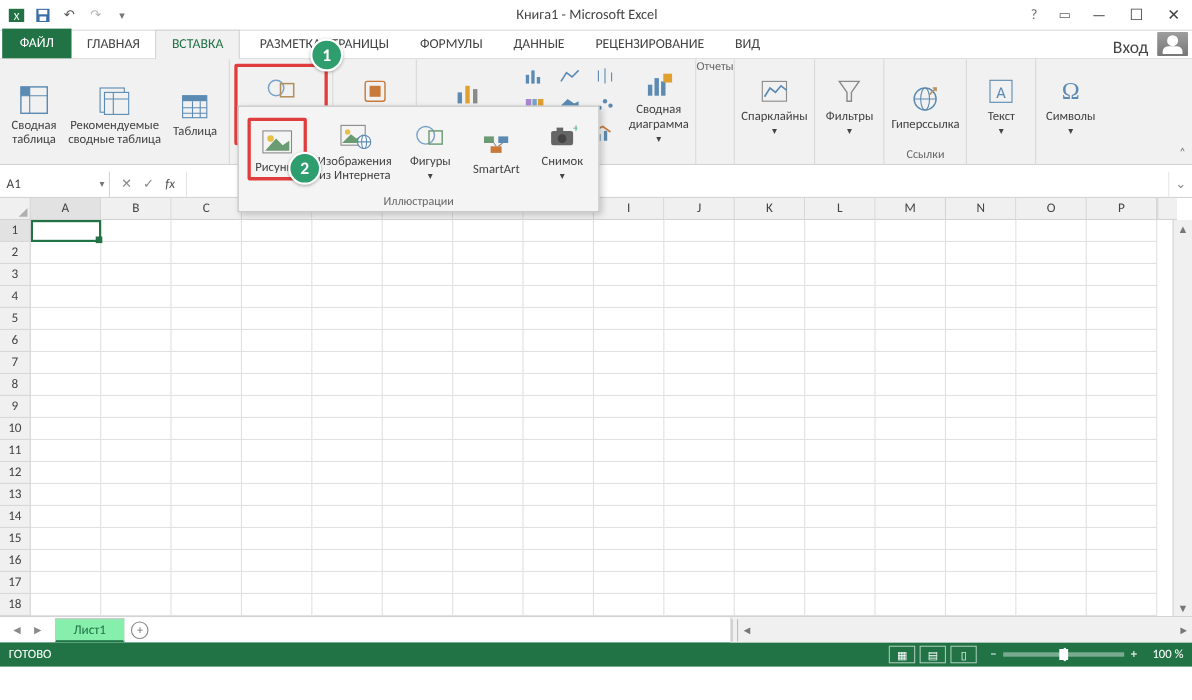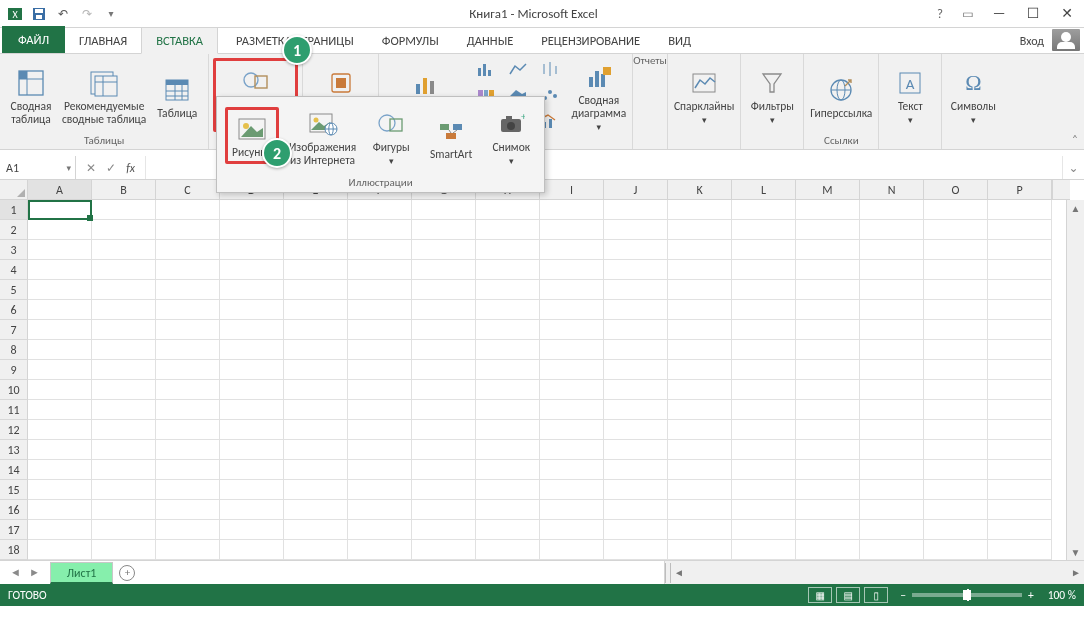--- a/index.html
+++ b/index.html
@@ -15,21 +15,21 @@
   .win-controls .wbtn.small { width: 28px; color: #666; font-size: 13px; }
   .account-icon { width: 28px; height: 22px; background: linear-gradient(#9e9e9e,#777); margin-left: 4px; border-radius: 1px; position: relative; }
   .account-icon::before { content:""; position:absolute; top:3px; left:50%; transform:translateX(-50%); width:10px; height:10px; border-radius:50%; background:#fff; }
   .account-icon::after { content:""; position:absolute; bottom:2px; left:50%; transform:translateX(-50%); width:18px; height:7px; border-radius:5px 5px 0 0; background:#fff; }
 
   
   .tabs { height: 26px; background: #fff; display: flex; align-items: flex-end; border-bottom: 1px solid #d4d4d4; font-size: 12.5px; padding-left: 2px; position: relative; }
   .tab { padding: 5px 14px; color: #444; }
   .tab.file { background: #217346; color: #fff; padding: 6px 16px; }
   .tab.active { border: 1px solid #d4d4d4; border-bottom: 1px solid #f1f1f1; background: #f1f1f1; color: #217346; position: relative; top: 1px; }
-  .signin { position: absolute; right: 40px; top: 6px; color: #444; font-size: 12px; }
+  .signin { position: absolute; right: 40px; top: 6px; color: #444; font-size: 16px; }
 
   
   .ribbon { height: 96px; background: #f1f1f1; border-bottom: 1px solid #d4d4d4; display: flex; position: relative; }
   .group { border-right: 1px solid #d9d9d9; display: flex; flex-direction: column; }
   .group-body { flex: 1; display: flex; align-items: center; padding: 2px 6px; gap: 6px; }
   .group-label { text-align: center; font-size: 11px; color: #666; padding-bottom: 2px; }
   .bigbtn { display: flex; flex-direction: column; align-items: center; justify-content: flex-start; padding-top: 4px; min-width: 50px; }
   .bigbtn .icn { height: 34px; display: flex; align-items: center; justify-content: center; }
   .bigbtn .lbl { font-size: 11.5px; color: #444; text-align: center; line-height: 13px; }
   .arrow { font-size: 9px; }
@@ -37,21 +37,21 @@
   .highlight-red { border: 3px solid #e03e3e; border-radius: 2px; position: relative; }
   .marker { width: 30px; height: 30px; border-radius: 50%; background: #2e9e6f; border: 2px solid #fff; color: #fff; display: flex; align-items: center; justify-content: center; font-size: 16px; font-weight: 600; position: absolute; z-index: 10; box-shadow: 0 1px 3px rgba(0,0,0,.3); }
 
   
   .dropdown-panel { position: absolute; top: 96px; left: 216px; background: #f4f4f4; border: 1px solid #bfbfbf; box-shadow: 2px 2px 6px rgba(0,0,0,.2); z-index: 5; }
   .dropdown-panel .group-body { padding: 6px 8px; gap: 10px; }
   .dropdown-panel .group-label { padding: 3px 0; }
 
   
   .formulabar { height: 24px; border-bottom: 1px solid #d4d4d4; display: flex; align-items: stretch; background: #fff; margin-top: 6px; }
-  .namebox { width: 76px; border-right: 1px solid #d4d4d4; display: flex; align-items: center; padding-left: 6px; font-size: 12px; color: #444; position: relative; }
+  .namebox { width: 100px; border-right: 1px solid #d4d4d4; display: flex; align-items: center; padding-left: 6px; font-size: 12px; color: #444; position: relative; }
   .namebox .dd { position: absolute; right: 4px; color: #777; font-size: 9px; }
   .fx-btns { display: flex; align-items: center; gap: 10px; padding: 0 10px; border-right: 1px solid #e6e6e6; color: #8a8a8a; }
   .fx-area { flex: 1; display: flex; align-items: center; padding-left: 6px; }
   .fx-expand { width: 22px; display: flex; align-items: center; justify-content: center; color: #888; border-left: 1px solid #e6e6e6; }
 
   
   .grid-wrap { display: flex; height: 390px; position: relative; }
   .corner { width: 28px; height: 20px; background: #f0f0f0; border: 1px solid #d4d4d4; border-left: none; border-top: none; position: relative; }
   .corner::after { content:""; position:absolute; right:2px; bottom:2px; width:0; height:0; border-left:8px solid transparent; border-bottom:8px solid #b0b0b0; }
   .colheads { display: flex; height: 20px; }
@@ -175,21 +175,20 @@
               <rect x="3" y="4" width="22" height="5" fill="#5b8ab3"></rect>
               <line x1="3" y1="15" x2="25" y2="15" stroke="#5b8ab3"></line>
               <line x1="3" y1="20" x2="25" y2="20" stroke="#5b8ab3"></line>
               <line x1="12" y1="9" x2="12" y2="24" stroke="#5b8ab3"></line>
               <line x1="19" y1="9" x2="19" y2="24" stroke="#5b8ab3"></line>
             </svg>
           </div>
         <div class="lbl">Таблица</div>
       </div>
     </div>
-    <div class="group-label">Таблицы</div>
   </div>
 
   <div class="group" style="border-right:1px solid #d9d9d9">
     <div class="group-body" style="padding:4px">
       <div class="bigbtn highlight-red" style="padding:4px 6px">
         <div class="icn">
             <svg width="30" height="28">
               <circle cx="10" cy="12" r="7" fill="none" stroke="#7aa3c9" stroke-width="1.4"></circle>
               <rect x="14" y="8" width="12" height="12" fill="none" stroke="#b38f5c" stroke-width="1.4"></rect>
             </svg>

